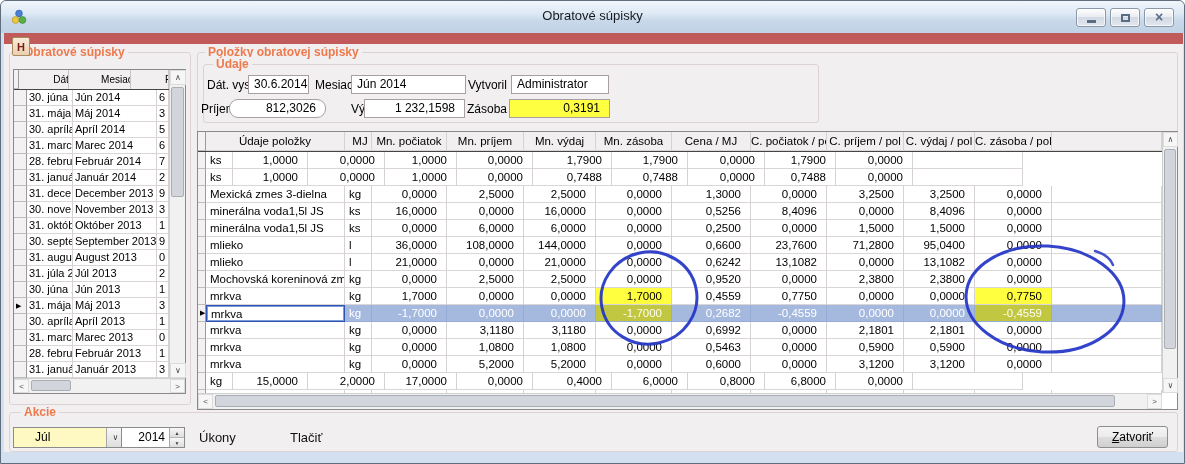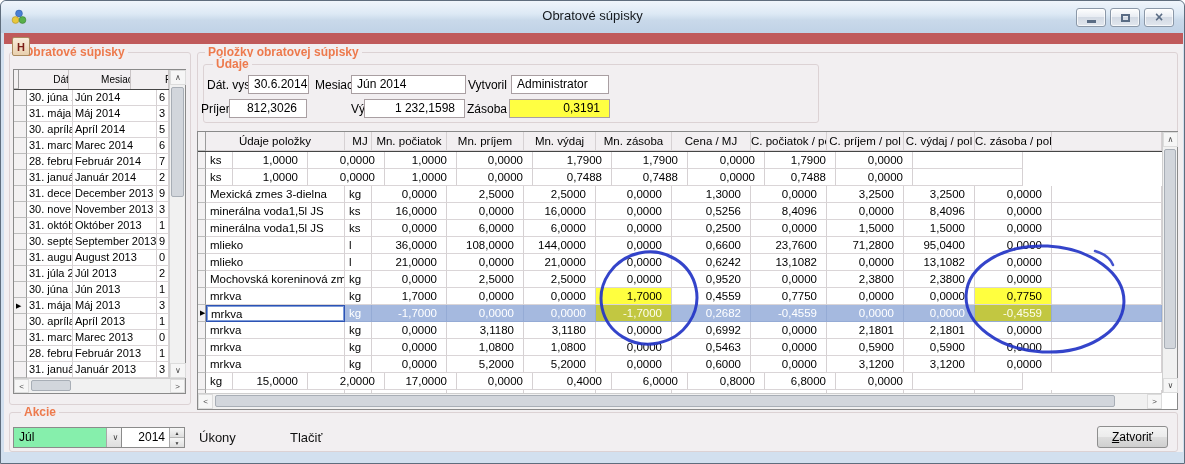--- a/index.html
+++ b/index.html
@@ -106,21 +106,21 @@
   .ivscroll .up { left:0; top:0; width:15px; height:15px; }
   .ivscroll .dn { left:0; bottom:0; width:15px; height:15px; }
   .ivscroll .sb-thumb { left:1px; top:17px; width:12px; height:200px; }
   .ihscroll { left:0; bottom:0; width:964px; height:16px; border-top:1px solid #cfcfcf; }
   .ihscroll .lf { left:0; top:0; width:15px; height:15px; }
   .ihscroll .rt { right:0; top:0; width:15px; height:15px; }
   .ihscroll .sb-thumb { left:17px; top:1px; height:12px; width:900px; }
 
   
   .dropdown { position:absolute; left:12px; top:426px; width:112px; height:21px;
-              background:#86efac; border:1px solid #8b8b8b; display:flex; }
+              background:#fef9c3; border:1px solid #8b8b8b; display:flex;padding-left:16px; }
   .dd-label { flex:1; font-size:12px; line-height:19px; padding-left:5px; }
   .dd-btn { width:18px; border-left:1px solid #a8a8a8; background:linear-gradient(#f7f7f7,#dedede);
             display:flex; align-items:center; justify-content:center; font-size:8px; color:#3c3c3c; }
   .spinner { position:absolute; left:120px; top:426px; width:64px; height:21px;
              background:#fff; border:1px solid #8b8b8b; display:flex; }
   .sp-val { flex:1; font-size:12px; line-height:19px; text-align:right; padding-right:4px; }
   .sp-btns { width:15px; border-left:1px solid #a8a8a8; display:flex; flex-direction:column; }
   .sp-up,.sp-dn { flex:1; background:linear-gradient(#f7f7f7,#dedede); font-size:5px; color:#3c3c3c;
                   display:flex; align-items:center; justify-content:center; border-bottom:1px solid #b5b5b5; }
   .sp-dn { border-bottom:none; }
@@ -306,21 +306,21 @@
   <div class="grouplabel" style="left:212px;top:56px;">Údaje</div>
 
   <div class="field-label" style="left:206px;top:77px;">Dát. vyst.</div>
   <div class="field" style="left:247px;top:74px;width:61px;">30.6.2014</div>
   <div class="field-label" style="left:314px;top:77px;">Mesiac</div>
   <div class="field" style="left:350px;top:74px;width:115px;">Jún 2014</div>
   <div class="field-label" style="left:467px;top:77px;">Vytvoril</div>
   <div class="field" style="left:510px;top:74px;width:98px;">Administrator</div>
 
   <div class="field-label" style="left:200px;top:101px;">Príjem</div>
-  <div class="field num" style="left:228px;top:98px;width:78px;">812,3026</div>
+  <div class="field num" style="left:228px;top:98px;width:97px;border-radius:9px;">812,3026</div>
   <div class="field-label" style="left:314px;top:101px;margin-left:36px;">Výdaj</div>
   <div class="field num" style="left:363px;top:98px;width:101px;">1 232,1598</div>
   <div class="field-label" style="left:466px;top:101px;">Zásoba</div>
   <div class="field num yellow" style="left:508px;top:98px;width:101px;">0,3191</div>
 
   <div class="igrid">
     <div class="iheader">
       <div class="isel" style="height:19px;"></div>
     <div class="ic c0">Údaje položky</div>
         <div class="ic c1">MJ</div>

